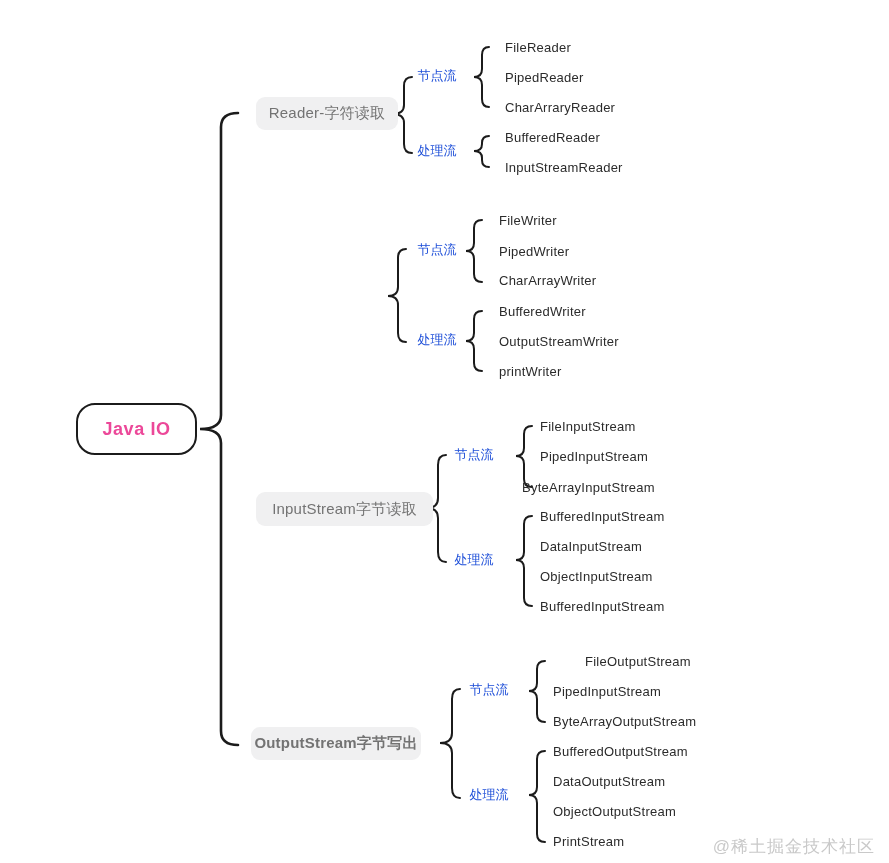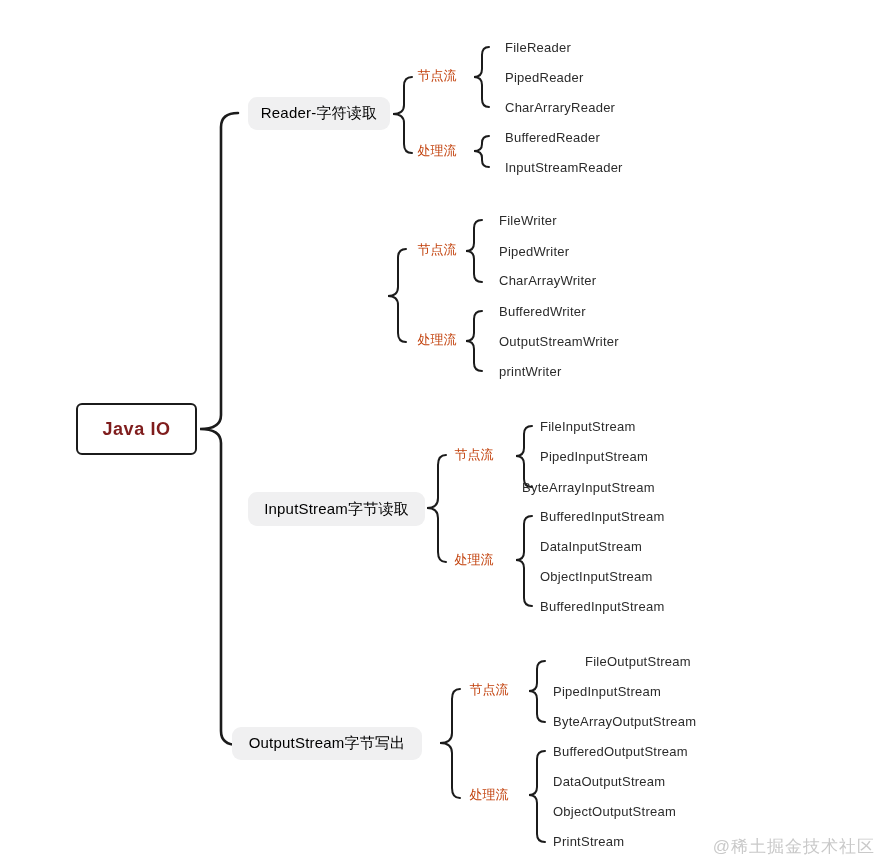--- a/index.html
+++ b/index.html
@@ -3,34 +3,35 @@
 <meta charset="utf-8">
 <style>
   html,body{margin:0;padding:0;background:#fff;}
   .stage{
     position:relative;width:889px;height:863px;background:#ffffff;
     font-family:"Liberation Sans",sans-serif;overflow:hidden;
   }
   .links{position:absolute;left:0;top:0;}
   .root-box{
     position:absolute;left:76px;top:403px;width:121px;height:52px;
-    border:2.5px solid #1b1b1b;border-radius:6px;background:#ffffff;
+    border:2.5px solid #1b1b1b;border-radius:19px;background:#ffffff;
     display:flex;align-items:center;justify-content:center;
-    font-size:18px;font-weight:700;color:#7f1d1d;letter-spacing:.6px;
+    font-size:18px;font-weight:700;color:#ec4899;letter-spacing:.6px;
     box-sizing:border-box;
   }
   .branch-box{
     position:absolute;background:#f0f0f1;border-radius:9px;
     display:flex;align-items:center;justify-content:center;
-    font-size:15px;color:#000000;letter-spacing:.2px;white-space:nowrap;
+    font-size:15px;color:#737373;letter-spacing:.2px;white-space:nowrap;
     box-sizing:border-box;
+    margin-left:8px;
   }
   .glabel{
     position:absolute;transform:translate(-50%,-50%);
-    font-size:13px;color:#c2410c;white-space:nowrap;
+    font-size:13px;color:#1d4ed8;white-space:nowrap;
   }
   .leaf{
     position:absolute;transform:translateY(-50%);
     font-size:13px;color:#2b2b2b;letter-spacing:.25px;white-space:nowrap;
   }
   .watermark{
     position:absolute;right:14px;bottom:5px;
     font-size:17px;color:#c9c9c9;letter-spacing:1px;white-space:nowrap;
   }
 </style>
@@ -58,21 +59,21 @@
   <div class="root-box">
     <span>Java IO</span>
   </div>
 
   <div class="branch-box" style="left:248px;top:97px;width:142px;height:33px;">
     <span>Reader-字符读取</span>
   </div>
   <div class="branch-box" style="left:248px;top:492px;width:177px;height:34px;">
     <span>InputStream字节读取</span>
   </div>
-  <div class="branch-box" style="left:232px;top:727px;width:190px;height:33px;">
+  <div class="branch-box" style="left:243px;top:727px;width:170px;height:33px;font-weight:bold;">
     <span>OutputStream字节写出</span>
   </div>
 
   <div class="glabel" style="left:437px;top:76px;">节点流</div>
   <div class="glabel" style="left:437px;top:151px;">处理流</div>
   <div class="glabel" style="left:437px;top:250px;">节点流</div>
   <div class="glabel" style="left:437px;top:340px;">处理流</div>
   <div class="glabel" style="left:474px;top:455px;">节点流</div>
   <div class="glabel" style="left:474px;top:560px;">处理流</div>
   <div class="glabel" style="left:489px;top:690px;">节点流</div>

